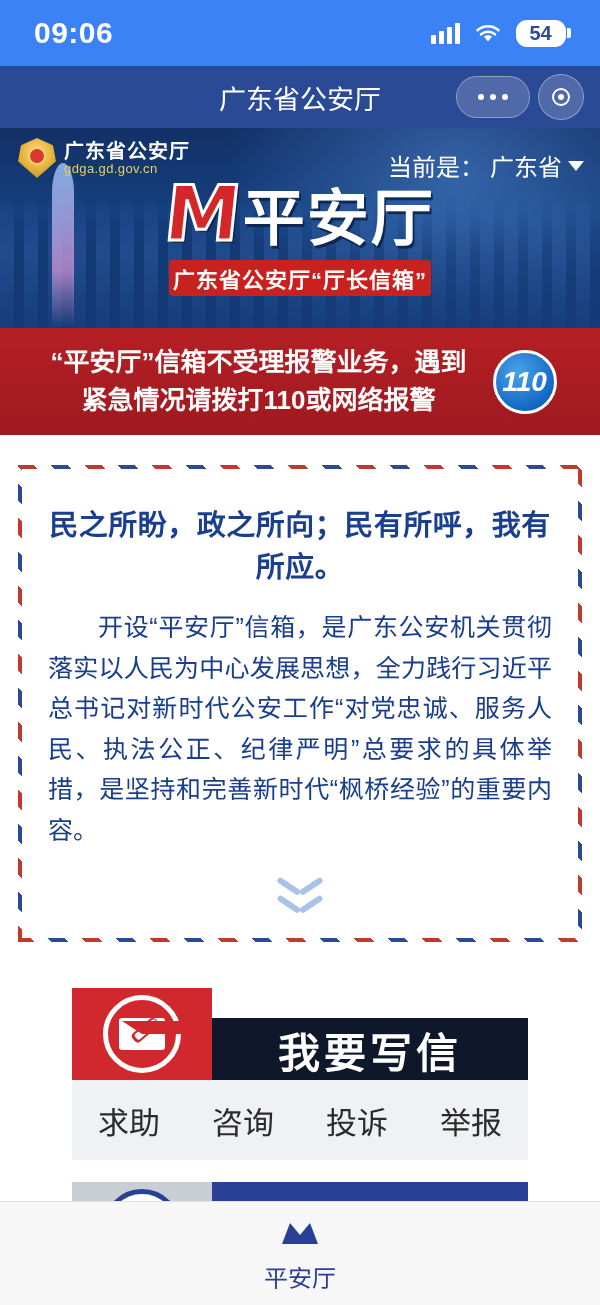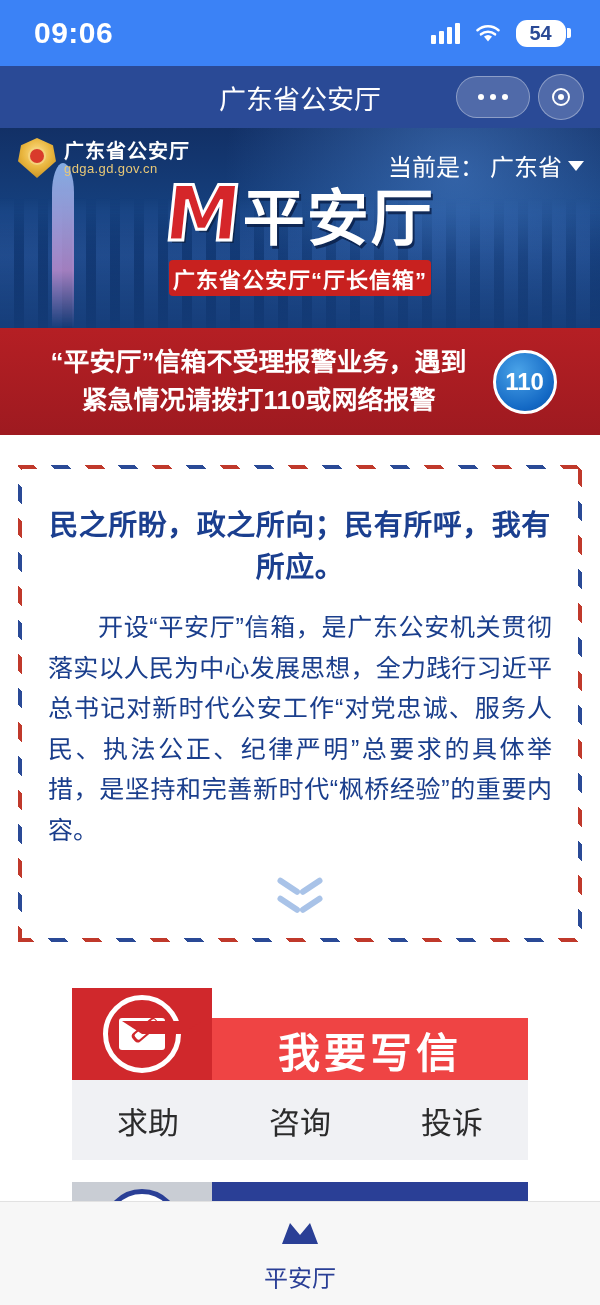--- a/index.html
+++ b/index.html
@@ -172,22 +172,23 @@
     min-height: 98px;
   }
   .alert-text {
     font-size: 26px; line-height: 1.45; font-weight: 700; text-align: center;
     max-width: 430px;
   }
   .icon-110 {
     width: 64px; height: 64px; border-radius: 50%;
     background: radial-gradient(circle at 38% 32%, #4aa3e8, #1368c4 70%, #0d4f9b);
     color: #fff; display: flex; align-items: center; justify-content: center;
-    font-size: 24px; font-weight: 800; flex: none;
+    font-size: 28px; font-weight: 800; flex: none;
     border: 3px solid #ffffff;
+    font-style: italic;
   }
 
   
   .card-wrap { padding: 30px 18px 0 18px; background: #fff; flex: none; }
   .letter-card {
     border: 4px solid transparent;
     border-image: repeating-linear-gradient(45deg,
         #c0392b 0px, #c0392b 12px,
         #ffffff 12px, #ffffff 24px,
         #2a4a96 24px, #2a4a96 36px,
@@ -222,21 +223,21 @@
   .act-row { display: flex; height: 92px; margin-bottom: 0; }
   .act-icon {
     width: 140px; flex: none;
     display: flex; align-items: center; justify-content: center;
   }
   .act-label {
     flex: 1; display: flex; align-items: center; justify-content: center;
     color: #fff; font-size: 42px; font-weight: 800; letter-spacing: 4px;
   }
   .act-write .act-icon { background: #d0282c; }
-  .act-write .act-label { background: #ef4444; margin-top: 30px; }
+  .act-write .act-label { background: #0f172a; margin-top: 30px; }
   .act-reply .act-icon { background: #c9cdd4; }
   .act-reply .act-label { background: #2a3f96; }
   .act-third .act-icon { background: #c9cdd4; }
   .act-third .act-label { background: #2a3f96; }
 
   .circ {
     width: 78px; height: 78px; border-radius: 50%;
     border: 5px solid #ffffff;
     display: flex; align-items: center; justify-content: center;
     position: relative;
@@ -391,20 +392,21 @@
 
         </div>
       </div>
       <div class="act-label">我要写信</div>
     </div>
 
     <div class="subtabs">
       <div class="subtab">求助</div>
       <div class="subtab">咨询</div>
       <div class="subtab">投诉</div>
+      <div class="subtab">举报</div>
     </div>
 
     <div class="gap"></div>
 
     <div class="act-row act-reply">
       <div class="act-icon">
         <div class="circ blue">
           <div class="env-blue">@<span class="mag"></span></div>
         </div>
       </div>

